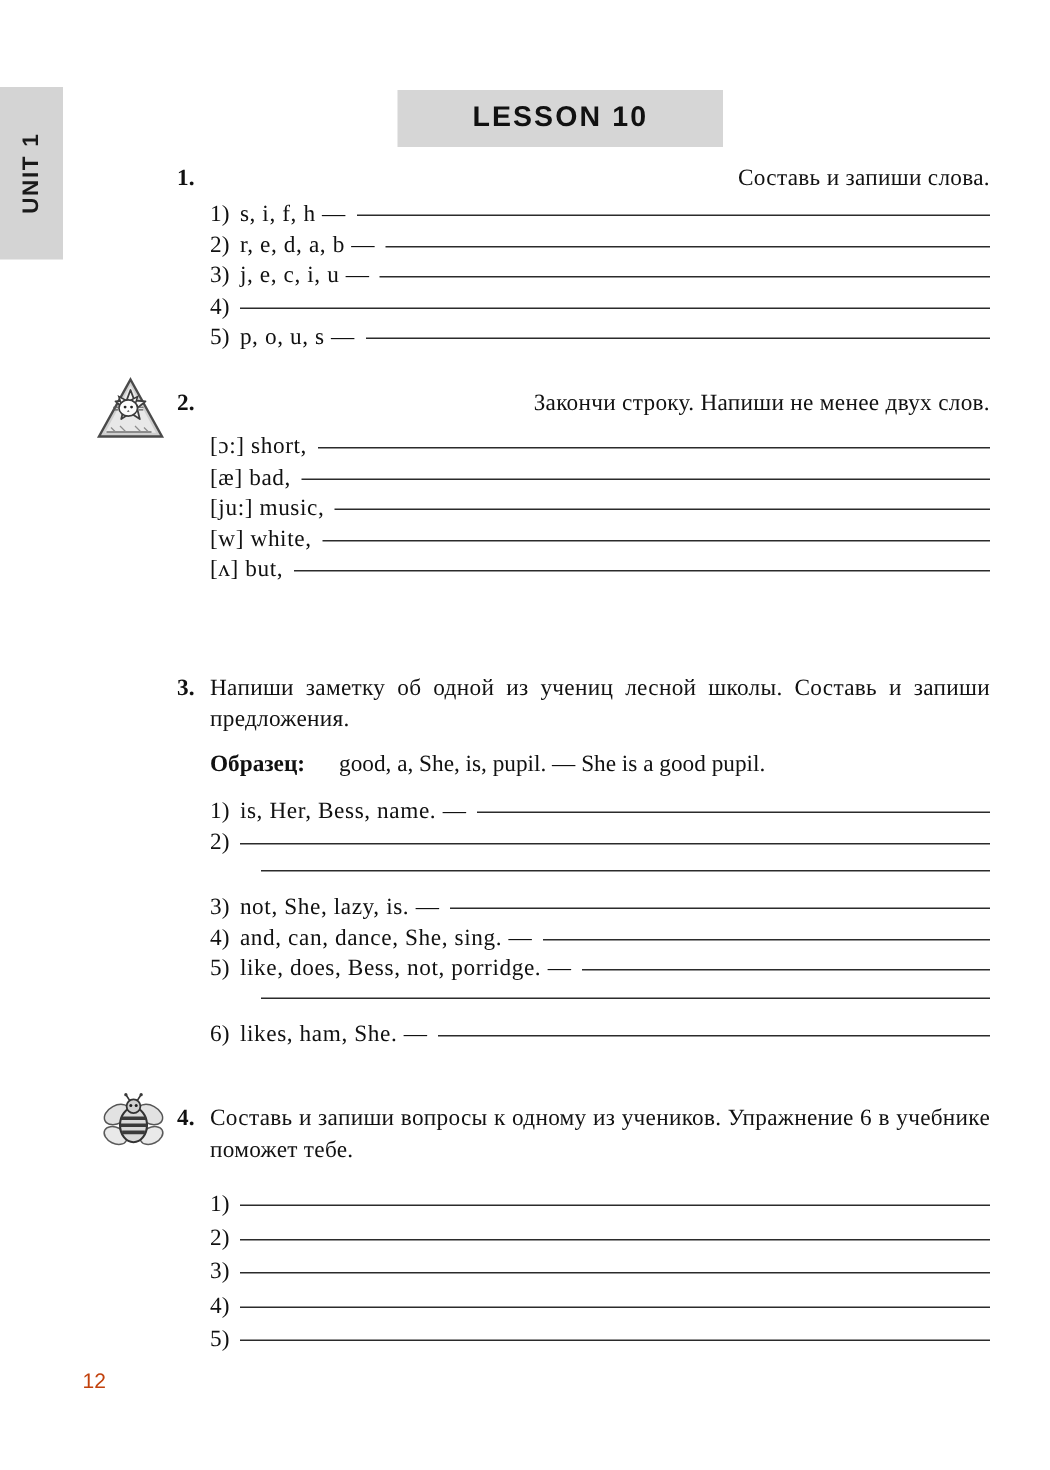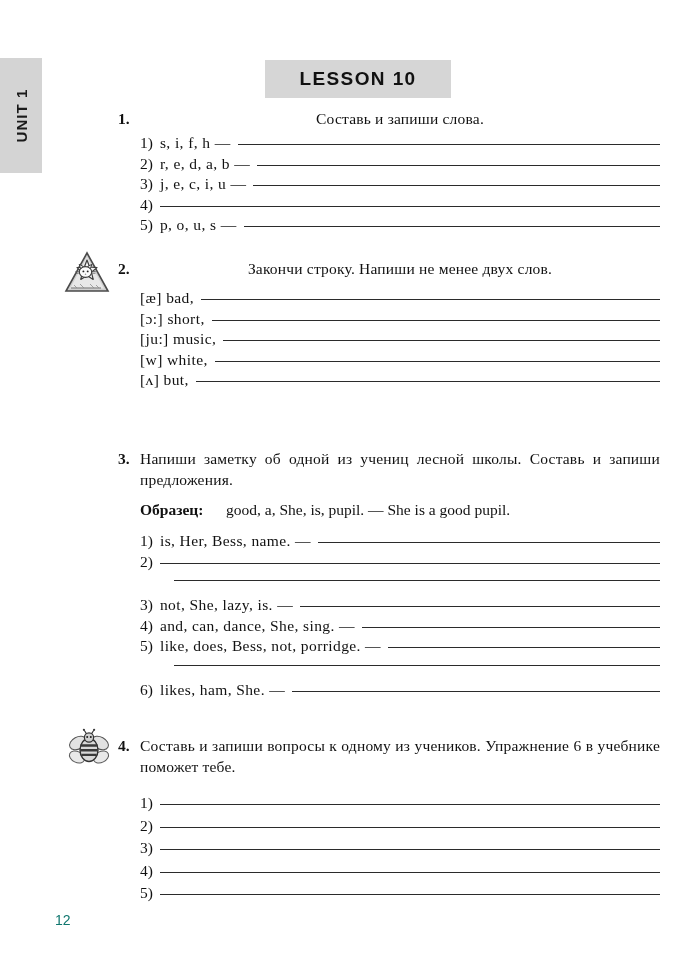--- a/index.html
+++ b/index.html
@@ -46,21 +46,21 @@
     top: 0;
     width: 700px;
     height: 980px;
   }
 
   
   .lesson-header {
     position: absolute;
     left: 265px;
     top: 60px;
-    width: 186px;
+    width: 217px;
     height: 38px;
     background: #d6d6d6;
     display: flex;
     align-items: center;
     justify-content: center;
   }
   .lesson-header-text {
     font-family: "Liberation Sans", "DejaVu Sans", sans-serif;
     font-weight: bold;
     font-size: 19px;
@@ -84,21 +84,21 @@
     font-weight: bold;
     flex: 0 0 auto;
     width: 22px;
     font-size: 15.5px;
   }
   .task-text {
     flex: 1 1 auto;
     letter-spacing: 0.2px;
     text-align: justify;
   }
-  .task-text.nojust { text-align: center; }
+  .task-text.nojust { text-align: right; }
 
   
   .rows {
     margin-top: 4px;
   }
   .row {
     display: flex;
     align-items: baseline;
     font-size: 15.5px;
     line-height: 20.5px;
@@ -160,21 +160,21 @@
     height: 44px;
   }
 
   
   .folio {
     position: absolute;
     left: 55px;
     top: 912px;
     font-family: "Liberation Sans", "DejaVu Sans", sans-serif;
     font-size: 14px;
-    color: #0f766e;
+    color: #c2410c;
   }
 </style>
 </head>
 <body>
 
 <div class="page">
 
   <div class="unit-tab">
     <span class="unit-tab-label">UNIT 1</span>
   </div>
@@ -234,25 +234,25 @@
     <path d="M10 35 l3 3 M16 34 l4 4 M26 34 l4 4 M32 35 l3 3" stroke="#8d8d8d" stroke-width="0.8"></path>
   </svg>
 
   <div class="task" style="top:258px;">
     <div class="task-head">
       <span class="task-num">2.</span>
       <span class="task-text nojust">Закончи строку. Напиши не менее двух слов.</span>
     </div>
     <div class="rows" style="padding-left:22px; margin-top:9px;">
       <div class="row">
+        <span class="row-label">[ɔ:] short,</span>
+        <span class="rule"></span>
+      </div>
+      <div class="row">
         <span class="row-label">[æ] bad,</span>
-        <span class="rule"></span>
-      </div>
-      <div class="row">
-        <span class="row-label">[ɔ:] short,</span>
         <span class="rule"></span>
       </div>
       <div class="row">
         <span class="row-label">[ju:] music,</span>
         <span class="rule"></span>
       </div>
       <div class="row">
         <span class="row-label">[w] white,</span>
         <span class="rule"></span>
       </div>

